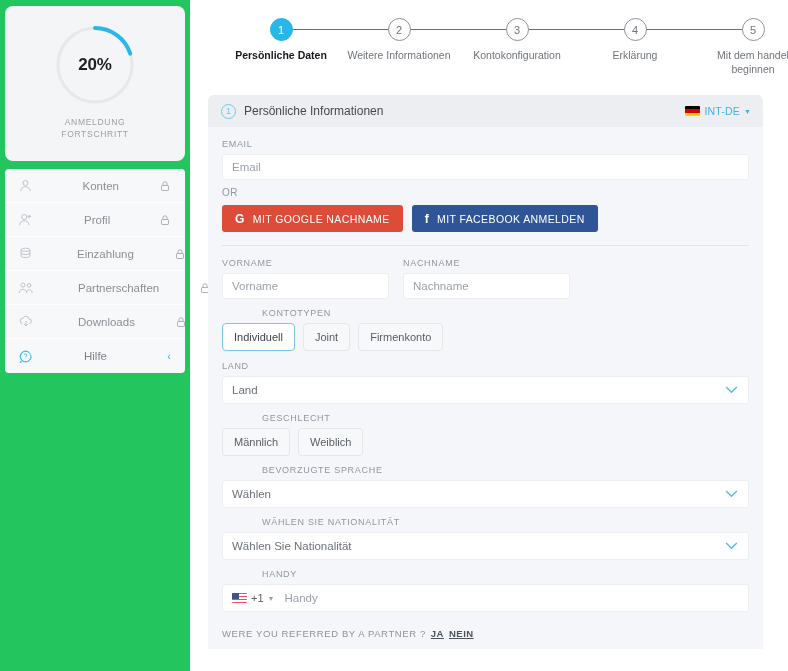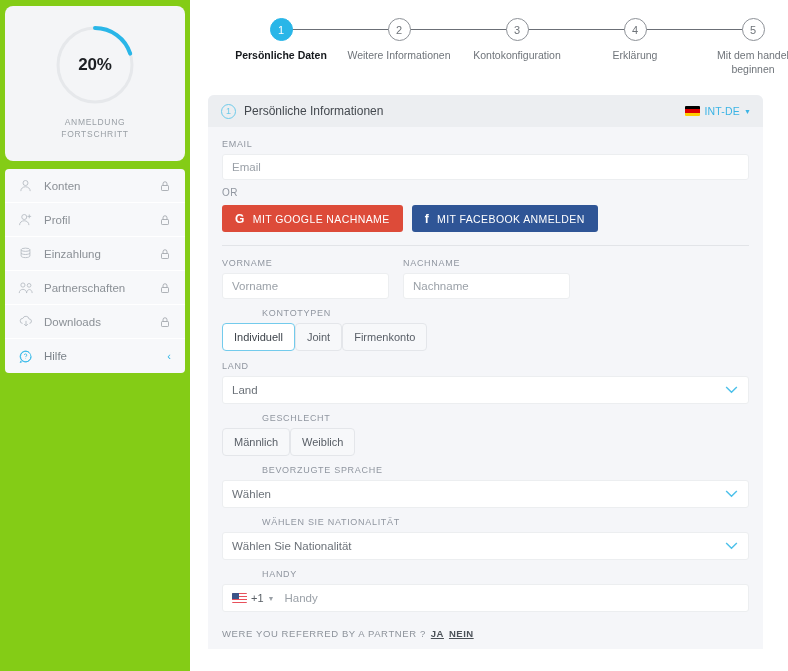--- a/index.html
+++ b/index.html
@@ -15,21 +15,21 @@
     width: 788px; height: 671px;
     background: #ffffff;
     display: flex;
   }
 
   
   .sidebar {
     width: 190px;
     min-width: 190px;
     padding: 6px 5px 0 5px;
-    background: #84cc16;
+    background: #22c55e;
   }
   .progress-card {
     background: #f4f5f7;
     border-radius: 8px;
     height: 155px;
     padding-top: 16px;
     display: flex;
     flex-direction: column;
     align-items: center;
     justify-content: flex-start;
@@ -54,20 +54,21 @@
   .menu { margin-top: 8px; }
   .menu-item {
     position: relative;
     height: 34px;
     display: flex;
     align-items: center;
     padding: 0 14px 0 13px;
     background: #f7f8fa;
     border-bottom: 1px solid #ffffff;
     cursor: pointer;
+    gap: 40px;
   }
   .menu-item:first-child { border-top-left-radius: 4px; border-top-right-radius: 4px; }
   .menu-item:last-child { border-bottom: none; border-bottom-left-radius: 4px; border-bottom-right-radius: 4px; }
   .menu-ico { width: 22px; display: flex; align-items: center; color: #b6bbc2; }
   .menu-label {
     flex: 1;
     font-size: 11.5px;
     color: #8b9096;
     padding-left: 4px;
     white-space: nowrap;
@@ -236,21 +237,21 @@
   }
   .btn-google { background: #dd4b39; }
   .btn-fb { background: #2f5596; }
   .soc-ico { font-weight: bold; font-size: 12px; line-height: 1; }
 
   .divider { height: 1px; background: #e2e4e8; margin: 13px 0 12px 0; }
 
   .row2 { display: flex; gap: 14px; }
   .col { width: 167px; }
 
-  .pillrow { display: flex; }
+  .pillrow { display: flex; gap: 8px; }
   .pill {
     height: 28px;
     min-width: 44px;
     padding: 0 11px;
     border-radius: 4px;
     border: 1px solid #e4e6ea;
     background: #f7f8fa;
     font-size: 11px;
     color: #585e66;
     display: flex; align-items: center; justify-content: center;

